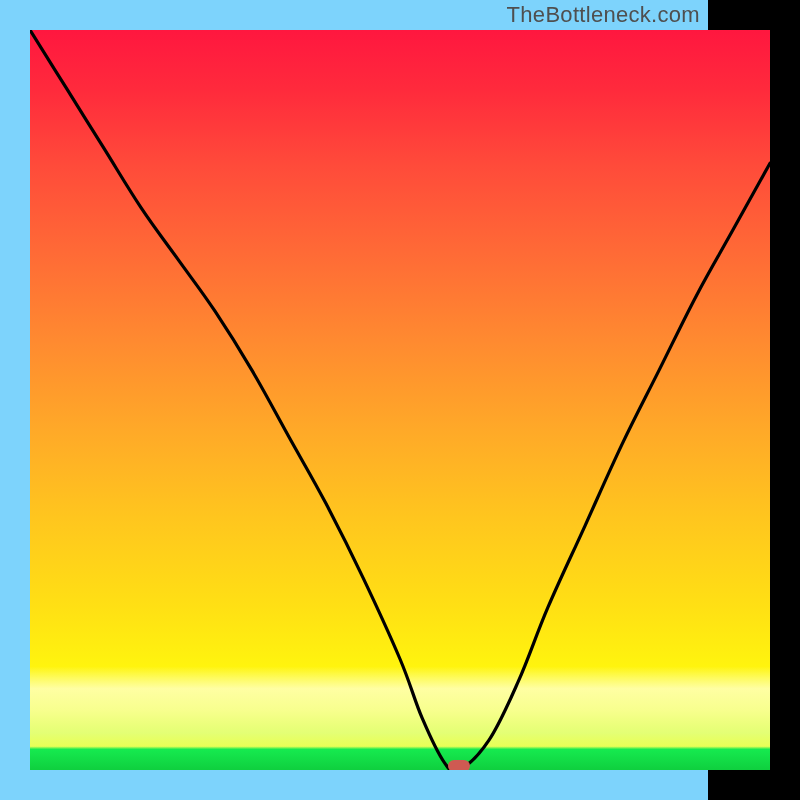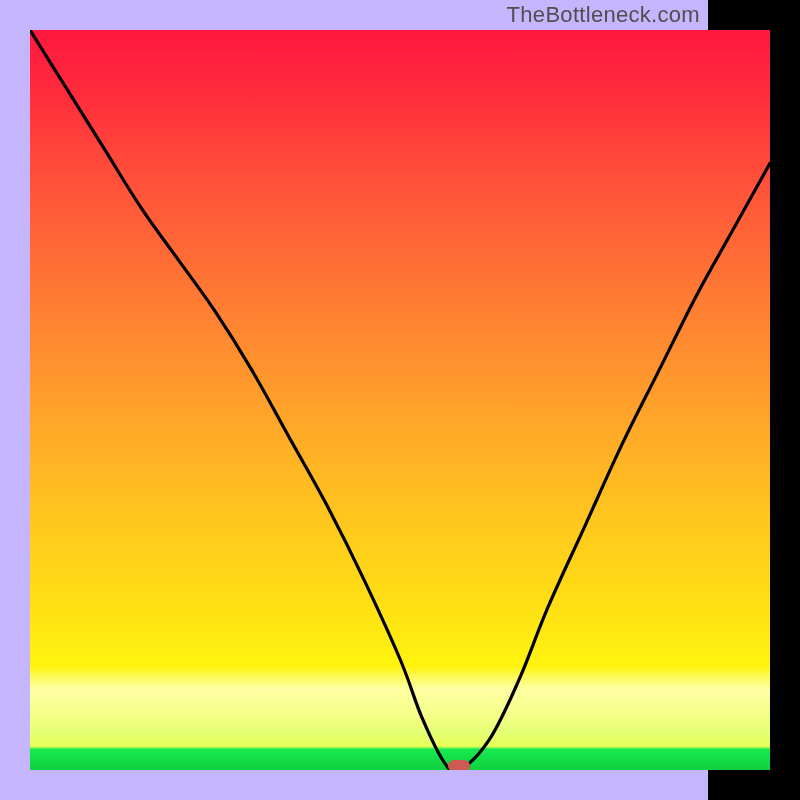--- a/index.html
+++ b/index.html
@@ -8,21 +8,21 @@
     width: 800px;
     height: 800px;
     background: #000;
     overflow: hidden;
     font-family: Arial, Helvetica, sans-serif;
   }
   .frame {
     position: relative;
     width: 708px;
     height: 800px;
-    background: #c4b5fd;
+    background: #7dd3fc;
   }
   .watermark {
     position: absolute;
     top: 2px;
     right: 8px;
     color: #4f4f4f;
     font-size: 22px;
     font-weight: 500;
     letter-spacing: 0.3px;
     z-index: 5;

